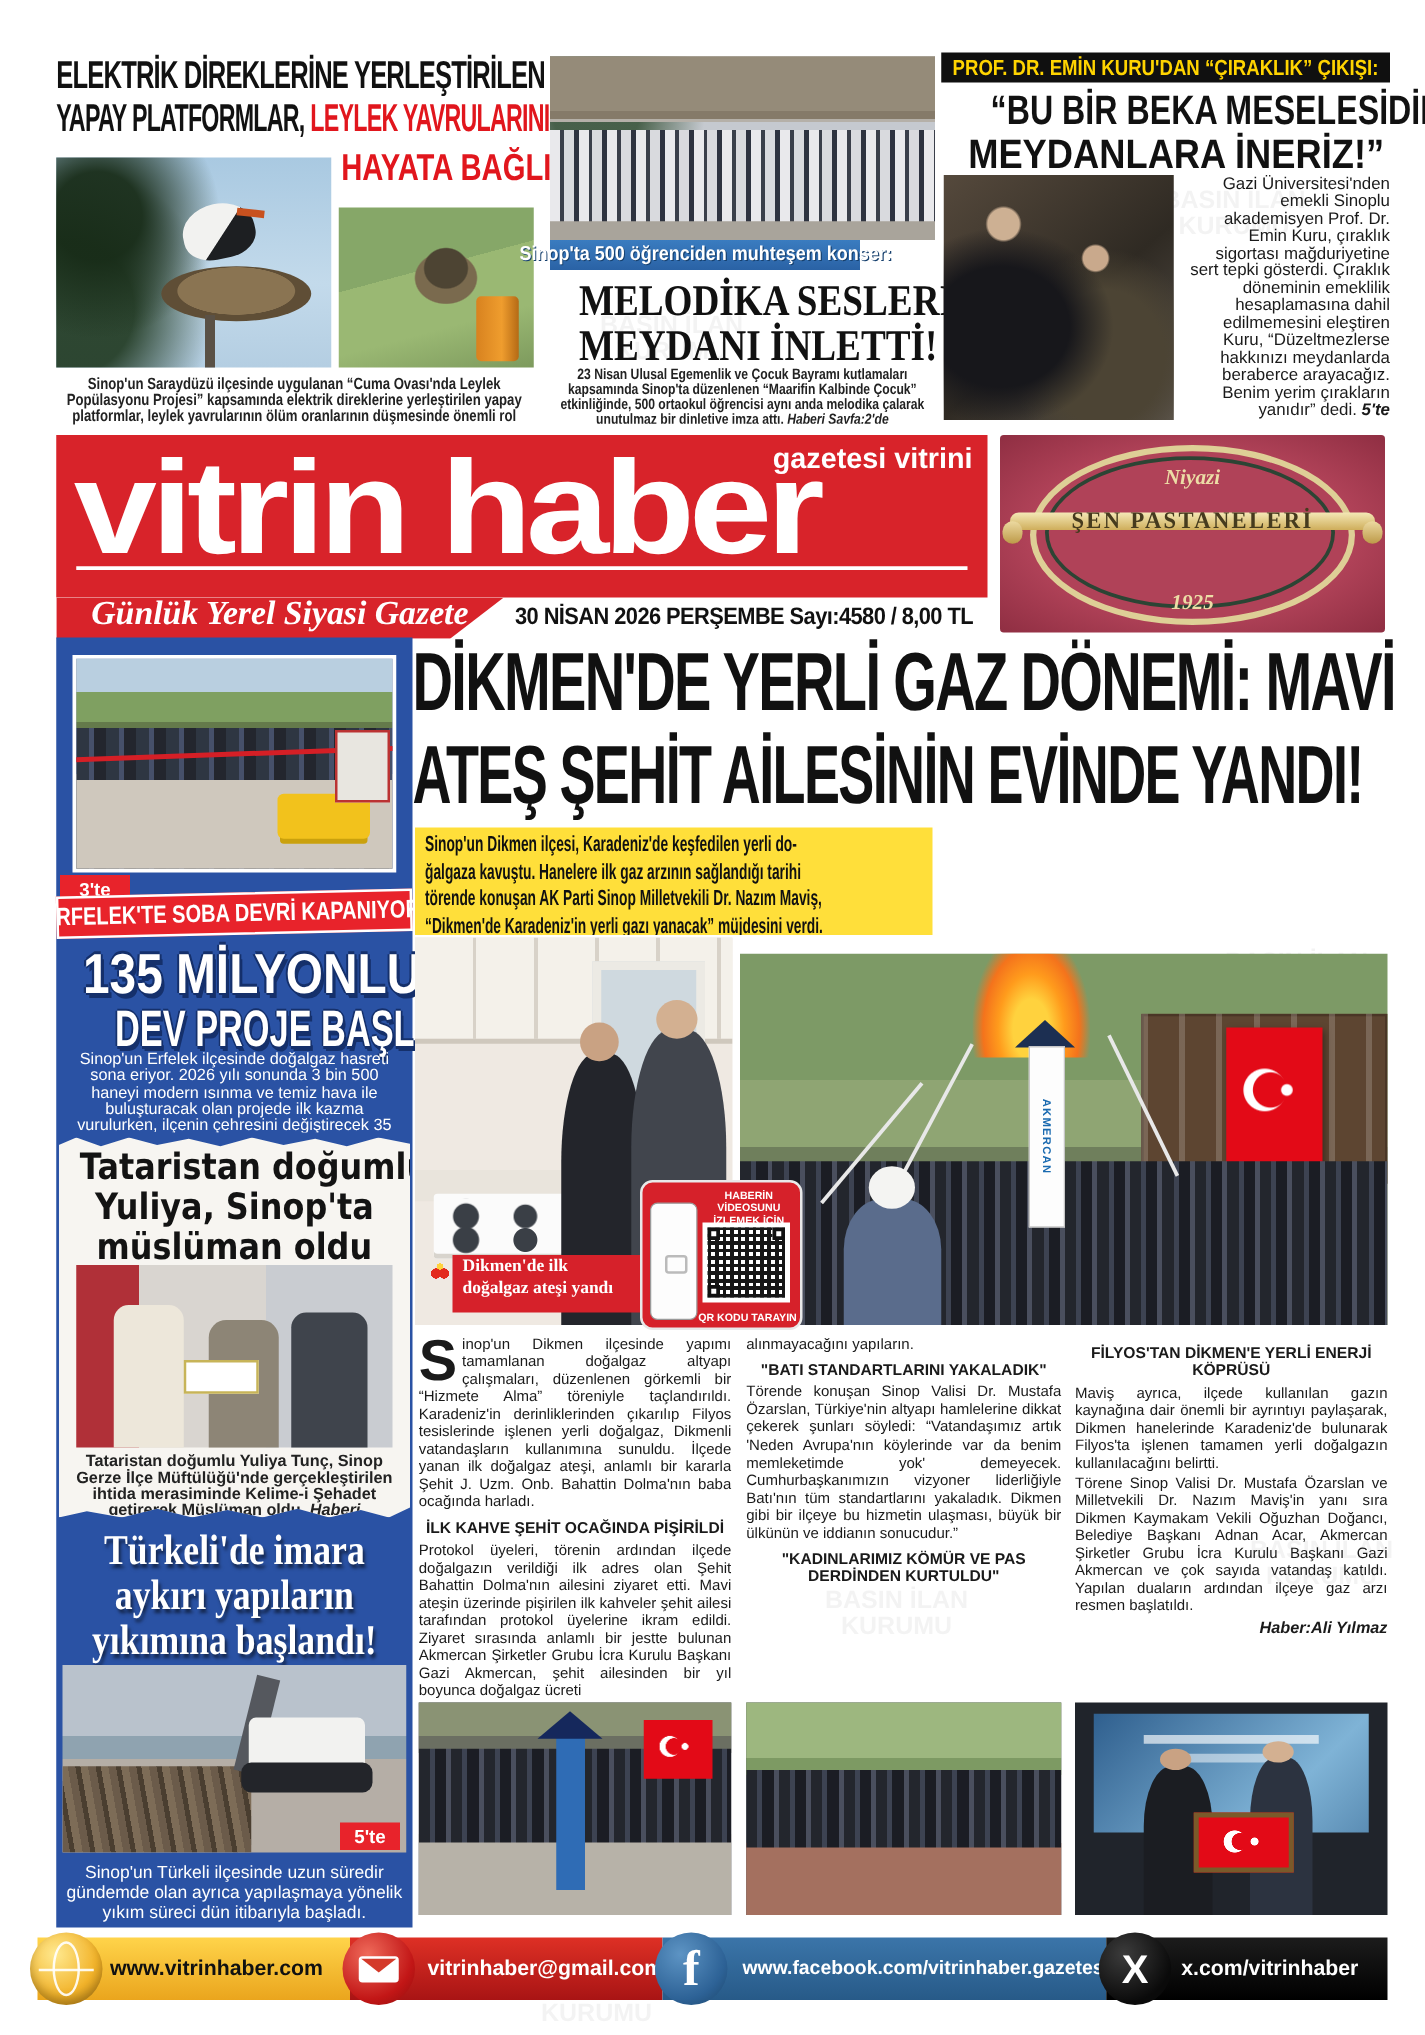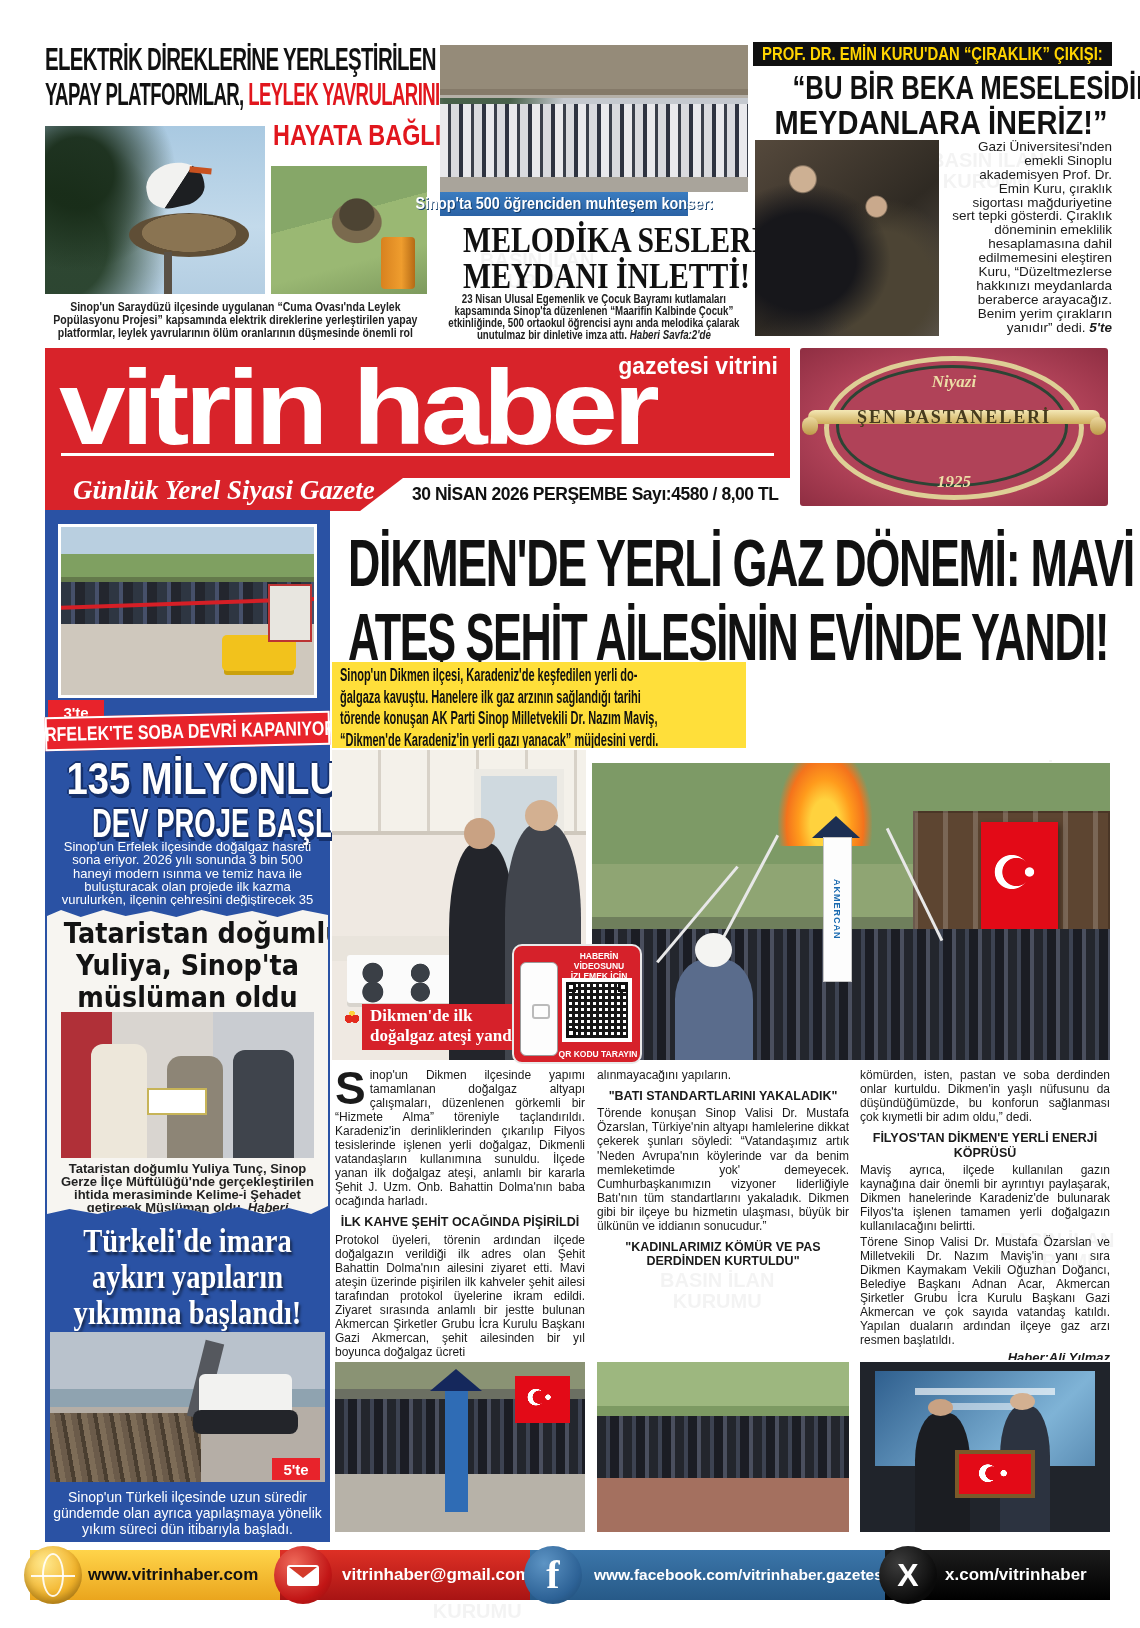--- a/index.html
+++ b/index.html
@@ -188,21 +188,21 @@
   #ph-torch .cone{position:absolute;left:42.5%;top:18%;width:0;height:0;
      border-left:24px solid transparent;border-right:24px solid transparent;border-bottom:22px solid #1c2f52;}
   #ph-torch .crowdband{top:56%;height:44%;}
   #ph-torch .stick{position:absolute;width:3px;height:42%;background:#e8e8e8;}
   #ph-torch .s1{left:30%;top:22%;transform:rotate(28deg);}
   #ph-torch .s2{left:62%;top:20%;transform:rotate(-26deg);}
   #ph-torch .s3{left:20%;top:30%;transform:rotate(40deg);}
   #ph-torch .worker{position:absolute;left:16%;top:66%;width:15%;height:34%;background:#5a6c8c;border-radius:40% 40% 0 0;}
   #ph-torch .worker::before{content:"";position:absolute;left:26%;top:-26%;width:48%;height:34%;background:#f4f4f2;border-radius:50%;}
   #lead-badge{left:362px;top:1004px;width:154px;height:46px;background:#d6212a;padding:2px 0 0 8px;box-sizing:border-box;}
-  #lead-badge div{color:#fff;font-family:"Liberation Serif",serif;font-weight:700;font-size:17px;line-height:1.2;white-space:nowrap;}
+  #lead-badge div{color:#fff;font-family:"Liberation Serif",serif;font-weight:700;font-size:14px;line-height:1.2;white-space:nowrap;}
   #flame-icon{left:344px;top:1008px;width:16px;height:18px;
      background:radial-gradient(circle at 30% 60%,#e32b1e 0 26%,transparent 27%),
                 radial-gradient(circle at 70% 60%,#e32b1e 0 26%,transparent 27%),
                 radial-gradient(circle at 50% 30%,#ffd23e 0 18%,transparent 19%);}
   #qr-box{left:512px;top:944px;width:130px;height:120px;background:#d6212a;border-radius:10px;border:2px solid #e9e9e9;box-sizing:border-box;}
   .qr-title{position:absolute;left:44px;top:5px;width:82px;color:#fff;font-weight:900;font-size:8.5px;line-height:1.2;text-align:center;white-space:pre-line;}
   .qr-phone{position:absolute;left:6px;top:16px;width:36px;height:92px;background:#fdfdfd;border-radius:6px;border:1px solid #9a9a9a;}
   .qr-phone::before{content:"";position:absolute;left:30%;top:45%;width:40%;height:12%;border:2px solid #bbb;border-radius:3px;}
   .qr-code{position:absolute;left:48px;top:32px;width:70px;height:64px;background:#fff;}
   .qr-pat{position:absolute;inset:4px;
@@ -352,21 +352,21 @@
   <div class="abs" id="ad">
     <div class="ad-ell1"></div>
     <div class="ad-ell2"></div>
     <div class="ad-niyazi">Niyazi</div>
     <div class="ad-pin">
         <span>ŞEN PASTANELERİ</span>
       </div>
     <div class="ad-year">1925</div>
   </div>
 
-  <h1 class="abs" id="lead-hl" style="margin:18px;font-size:inherit;">
+  <h1 class="abs" id="lead-hl" style="margin:0;font-size:inherit;">
     <span class="cline" id="lead-h1">DİKMEN'DE YERLİ GAZ DÖNEMİ: MAVİ</span>
     <span id="lead-h2">ATEŞ ŞEHİT AİLESİNİN EVİNDE YANDI!</span>
   </h1>
 
   <aside class="abs" id="left-col">
     <div class="ph" id="ph-erfelek">
       <div class="ground"></div>
       <div class="ribbon"></div>
       <div class="bench"></div>
       <div class="sign"></div>
@@ -462,21 +462,20 @@
     <div class="colh">İLK KAHVE ŞEHİT OCAĞINDA PİŞİRİLDİ</div>
     <p class="colp">Protokol üyeleri, törenin ardından ilçede doğalgazın verildiği ilk adres olan Şehit Bahattin Dolma'nın ailesini ziyaret etti. Mavi ateşin üzerinde pişirilen ilk kahveler şehit ailesi tarafından protokol üyelerine ikram edildi. Ziyaret sırasında anlamlı bir jestte bulunan Akmercan Şirketler Grubu İcra Kurulu Başkanı Gazi Akmercan, şehit ailesinden bir yıl boyunca doğalgaz ücreti</p>
   </div>
   <div class="newscol" id="col2">
     <p class="colp">alınmayacağını yapıların.</p>
     <div class="colh">"BATI STANDARTLARINI YAKALADIK"</div>
     <p class="colp">Törende konuşan Sinop Valisi Dr. Mustafa Özarslan, Türkiye'nin altyapı hamlelerine dikkat çekerek şunları söyledi: “Vatandaşımız artık 'Neden Avrupa'nın köylerinde var da benim memleketimde yok' demeyecek. Cumhurbaşkanımızın vizyoner liderliğiyle Batı'nın tüm standartlarını yakaladık. Dikmen gibi bir ilçeye bu hizmetin ulaşması, büyük bir ülkünün ve iddianın sonucudur.”</p>
     <div class="colh">"KADINLARIMIZ KÖMÜR VE PAS DERDİNDEN KURTULDU"</div>
   </div>
   <div class="newscol" id="col3">
-    <p class="colp">kömürden, isten, pastan ve soba derdinden onlar kurtuldu. Dikmen'in yaşlı nüfusunu da düşündüğümüzde, bu konforun sağlanması çok kıymetli bir adım oldu,” dedi.</p>
     <div class="colh">FİLYOS'TAN DİKMEN'E YERLİ ENERJİ KÖPRÜSÜ</div>
     <p class="colp">Maviş ayrıca, ilçede kullanılan gazın kaynağına dair önemli bir ayrıntıyı paylaşarak, Dikmen hanelerinde Karadeniz'de bulunarak Filyos'ta işlenen tamamen yerli doğalgazın kullanılacağını belirtti.</p>
     <p class="colp">Törene Sinop Valisi Dr. Mustafa Özarslan ve Milletvekili Dr. Nazım Maviş'in yanı sıra Dikmen Kaymakam Vekili Oğuzhan Doğancı, Belediye Başkanı Adnan Acar, Akmercan Şirketler Grubu İcra Kurulu Başkanı Gazi Akmercan ve çok sayıda vatandaş katıldı. Yapılan duaların ardından ilçeye gaz arzı resmen başlatıldı.</p>
     <div class="byline">Haber:Ali Yılmaz</div>
   </div>
 
   <div class="ph" id="ph-b1">
     <div class="crowdband"></div>
     <div class="bpole"></div>
     <div class="bcone"></div>

